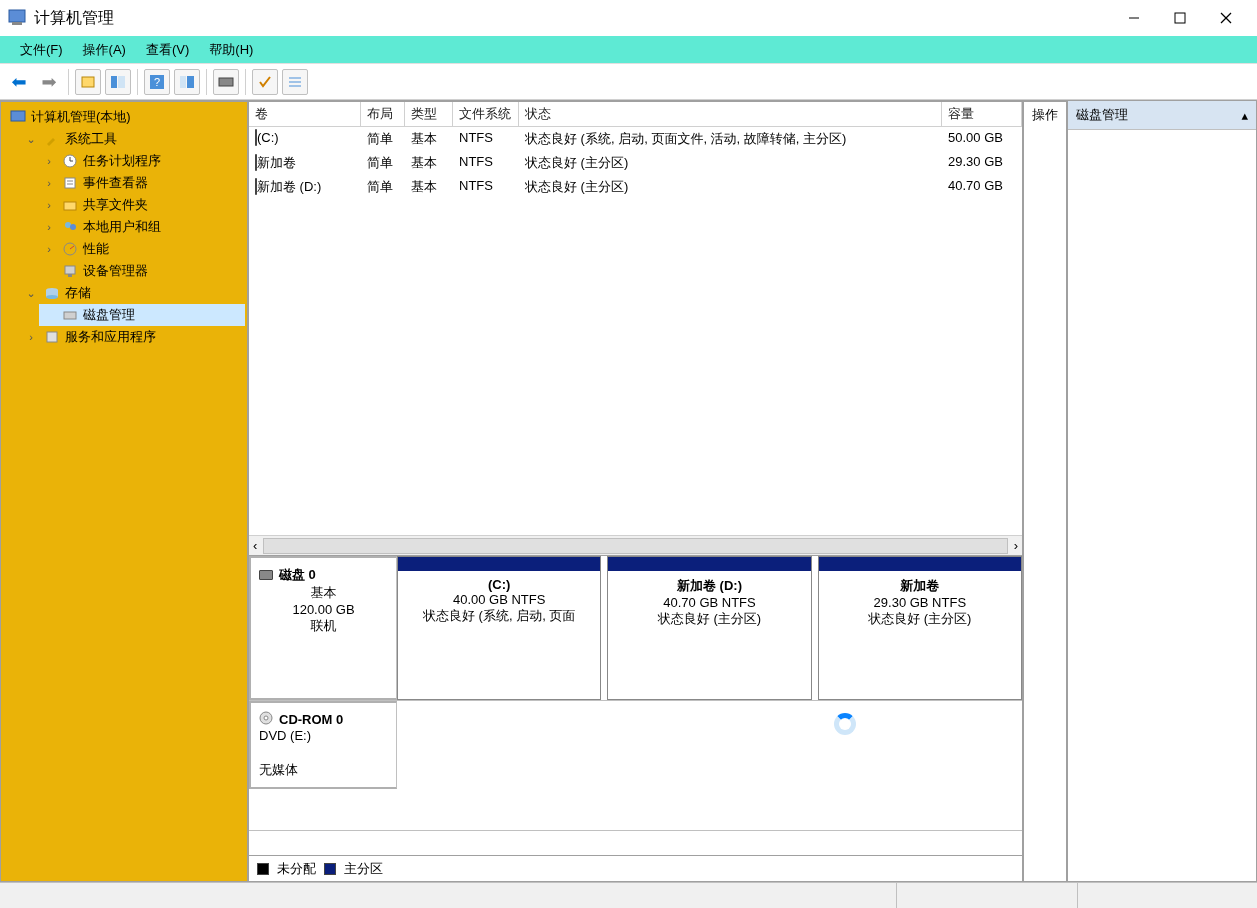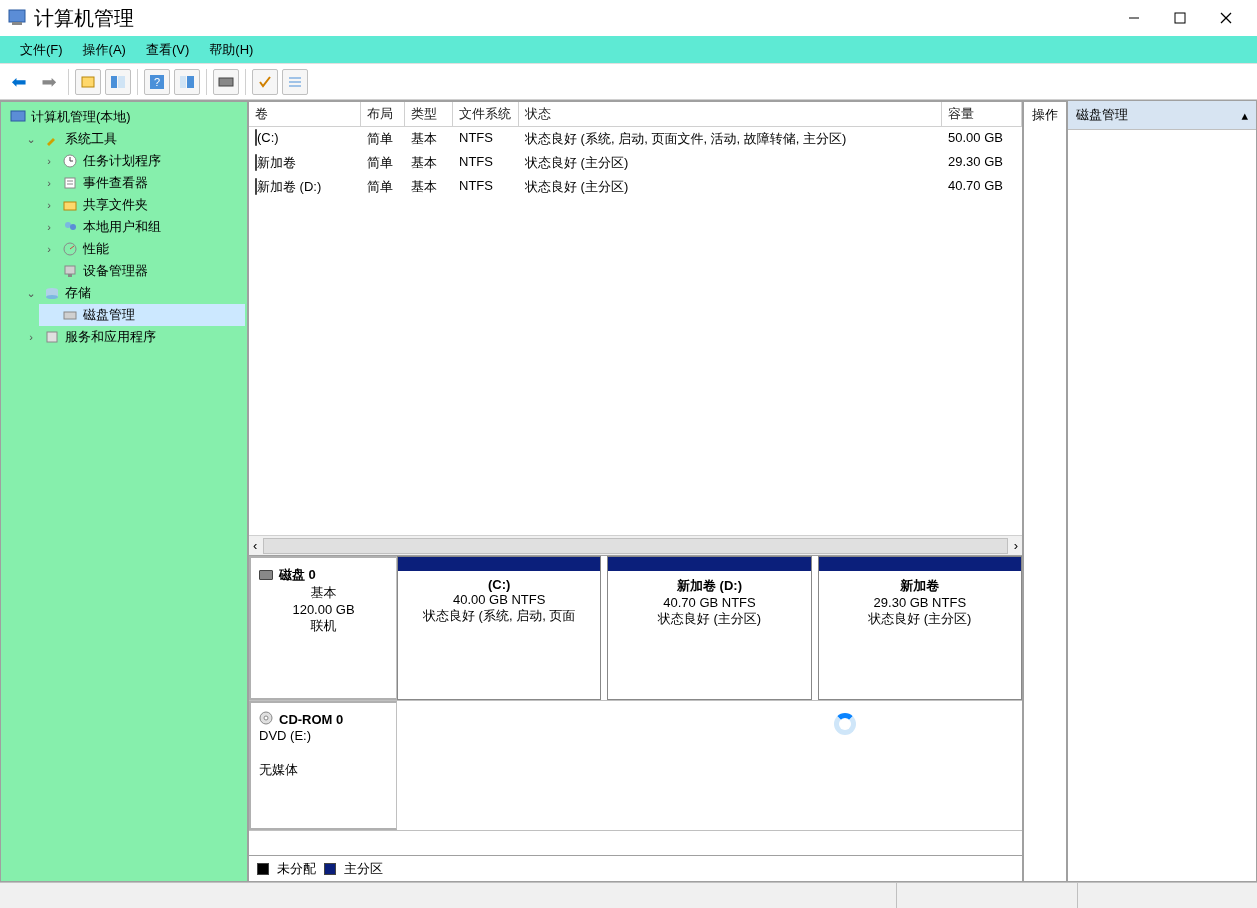--- a/index.html
+++ b/index.html
@@ -17,21 +17,21 @@
 
 
 .titlebar {
   height: 36px;
   display: flex;
   align-items: center;
   padding: 0 8px;
   background: #fff;
 }
 .titlebar .icon { width: 18px; height: 18px; margin-right: 8px; }
-.titlebar .title { flex: 1; font-size: 20px; }
+.titlebar .title { flex: 1; font-size: 16px; }
 .win-controls { display: flex; gap: 0; }
 .win-btn { width: 46px; height: 32px; display: flex; align-items: center; justify-content: center; cursor: pointer; }
 
 
 .menubar {
   height: 28px;
   display: flex;
   align-items: center;
   padding: 0 10px;
   background: #5eead4;
@@ -51,21 +51,21 @@
 }
 .tb-btn { width: 26px; height: 26px; border: 1px solid #c0c0c0; background: #f6f6f6; display: flex; align-items: center; justify-content: center; cursor: pointer; border-radius:2px;}
 .tb-btn.arrow { border:none; background:transparent; font-size:18px; color:#0070d0;}
 .tb-sep { width: 1px; height: 26px; background: #d0d0d0; margin: 0 2px; }
 
 
 .main { flex: 1; display: flex; border-top: 1px solid #a0a0a0; }
 .pane-border { border: 1px solid #a0a0a0; }
 
 
-.left { width: 248px; background: #86efac; overflow: auto; }
+.left { width: 248px; background: #eab308; overflow: auto; }
 .tree { padding: 4px 2px; }
 .tree-node { display: flex; align-items: center; padding: 2px 2px; cursor: pointer; white-space: nowrap; }
 .tree-node.selected { background: #cce8ff; }
 .tree-arrow { width: 16px; text-align: center; color: #555; font-size: 11px; user-select: none;}
 .tree-icon { width: 18px; height: 18px; display: inline-flex; align-items: center; justify-content: center; margin: 0 4px; }
 .tree-children { padding-left: 18px; }
 
 
 .center { flex: 1; display: flex; flex-direction: column; }
 
@@ -400,21 +400,21 @@
           <div class="partition">
             <div class="part-header"></div>
             <div class="part-body">
               <div class="pname">新加卷</div>
               <div>29.30 GB NTFS</div>
               <div>状态良好 (主分区)</div>
             </div>
           </div>
         </div>
       </div>
-      <div class="disk-row" style="height:130px;">
+      <div class="disk-row" style="height:130px;flex-direction:column;">
         <div class="disk-info">
           <div class="dtitle">
               <span><svg width="14" height="14">
                   <circle cx="7" cy="7" r="6" fill="#e0e0e0" stroke="#888"></circle>
                   <circle cx="7" cy="7" r="2" fill="#fff" stroke="#888"></circle>
                 </svg></span>
               <span>CD-ROM 0</span>
             </div>
           <div>DVD (E:)</div>
           <div style="height:18px;"></div>

